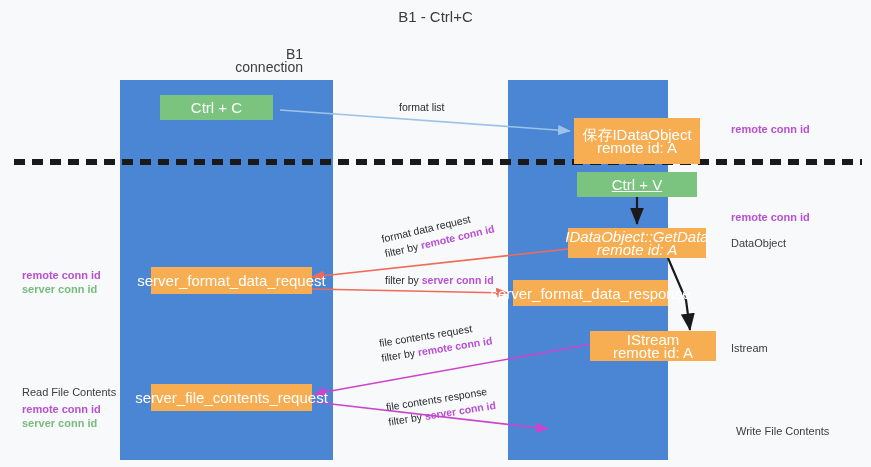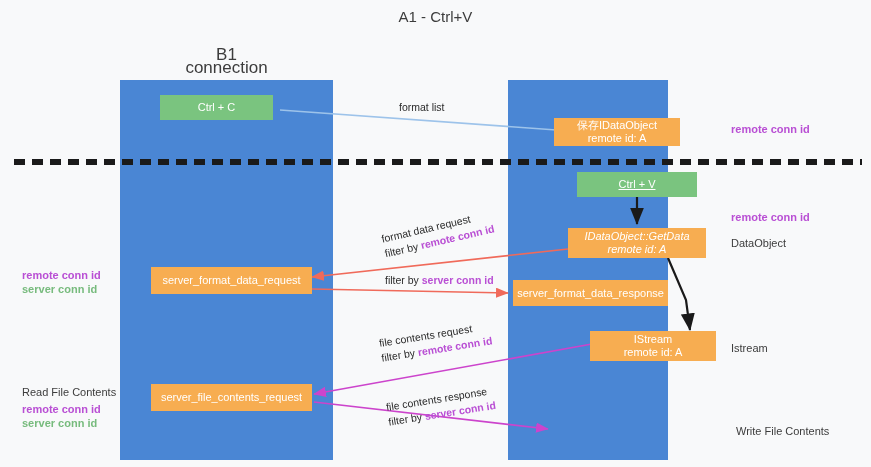--- a/index.html
+++ b/index.html
@@ -9,34 +9,34 @@
     font-family:"Liberation Sans","DejaVu Sans",sans-serif;
     overflow:hidden;
     position:relative;
   }
   #stage{position:absolute;left:0;top:0;width:871px;height:467px;}
 
   .lane{position:absolute;background:#4a86d4;}
   .lane-b1{left:120px;top:80px;width:213px;height:380px;}
   .lane-a1{left:508px;top:80px;width:160px;height:380px;}
 
-  .col-head{position:absolute;text-align:center;font-size:17px;color:#3c3c3c;line-height:13px;}
+  .col-head{position:absolute;text-align:right;font-size:14px;color:#3c3c3c;line-height:13px;}
   .col-head .l1{display:block;}
   .col-head .l2{display:block;}
 
   .title{
     position:absolute;left:0;top:6px;width:871px;
     text-align:center;font-size:15px;color:#3c3c3c;line-height:21px;
   }
   .title span{display:block;}
 
   .node{
     position:absolute;
     display:flex;flex-direction:column;align-items:center;justify-content:center;
-    color:#ffffff;font-size:11px;line-height:13px;text-align:center;
+    color:#ffffff;font-size:15px;line-height:13px;text-align:center;
     box-sizing:border-box;
   }
   .node span{display:block;white-space:nowrap;}
   .green{background:#7ac47f;}
   .orange{background:#f7ad51;}
 
   .sidelabel{position:absolute;font-size:11px;line-height:14px;}
   .sidelabel span{display:block;white-space:nowrap;}
   .purple{color:#b94fd4;font-weight:bold;}
   .greenTxt{color:#77bb7d;font-weight:bold;}
@@ -51,21 +51,21 @@
   .rot-c{transform:rotate(-9deg);transform-origin:left top;}
 
   svg.overlay{position:absolute;left:0;top:0;width:871px;height:467px;pointer-events:none;}
 </style>
 </head>
 <body>
 
 <div id="stage">
 
   <div class="title">
-    <span>A1 - Ctrl+V</span>
+    <span>B1 - Ctrl+C</span>
   </div>
 
   <div class="col-head" style="left:150px;top:48px;width:153px;">
     <span class="l1">B1</span>
     <span class="l2">connection</span>
   </div>
   <div class="col-head" style="left:552px;top:48px;width:153px;">
   </div>
 
   <div class="lane lane-b1"></div>
@@ -109,21 +109,21 @@
   </div>
 
   <div class="node orange" style="left:151px;top:384px;width:161px;height:27px;">
     <span>server_file_contents_request</span>
   </div>
 
   <div class="node orange" style="left:151px;top:267px;width:161px;height:27px;">
     <span>server_format_data_request</span>
   </div>
 
-  <div class="node orange" style="left:554px;top:118px;width:126px;height:28px;">
+  <div class="node orange" style="left:574px;top:118px;width:126px;height:46px;">
     <span>保存IDataObject</span>
     <span>remote id: A</span>
   </div>
 
   <div class="node green" style="left:577px;top:172px;width:120px;height:25px;text-decoration:underline;">
     <span>Ctrl + V</span>
   </div>
 
   <div class="node orange" style="left:568px;top:228px;width:138px;height:30px;font-style:italic;">
     <span>IDataObject::GetData</span>

